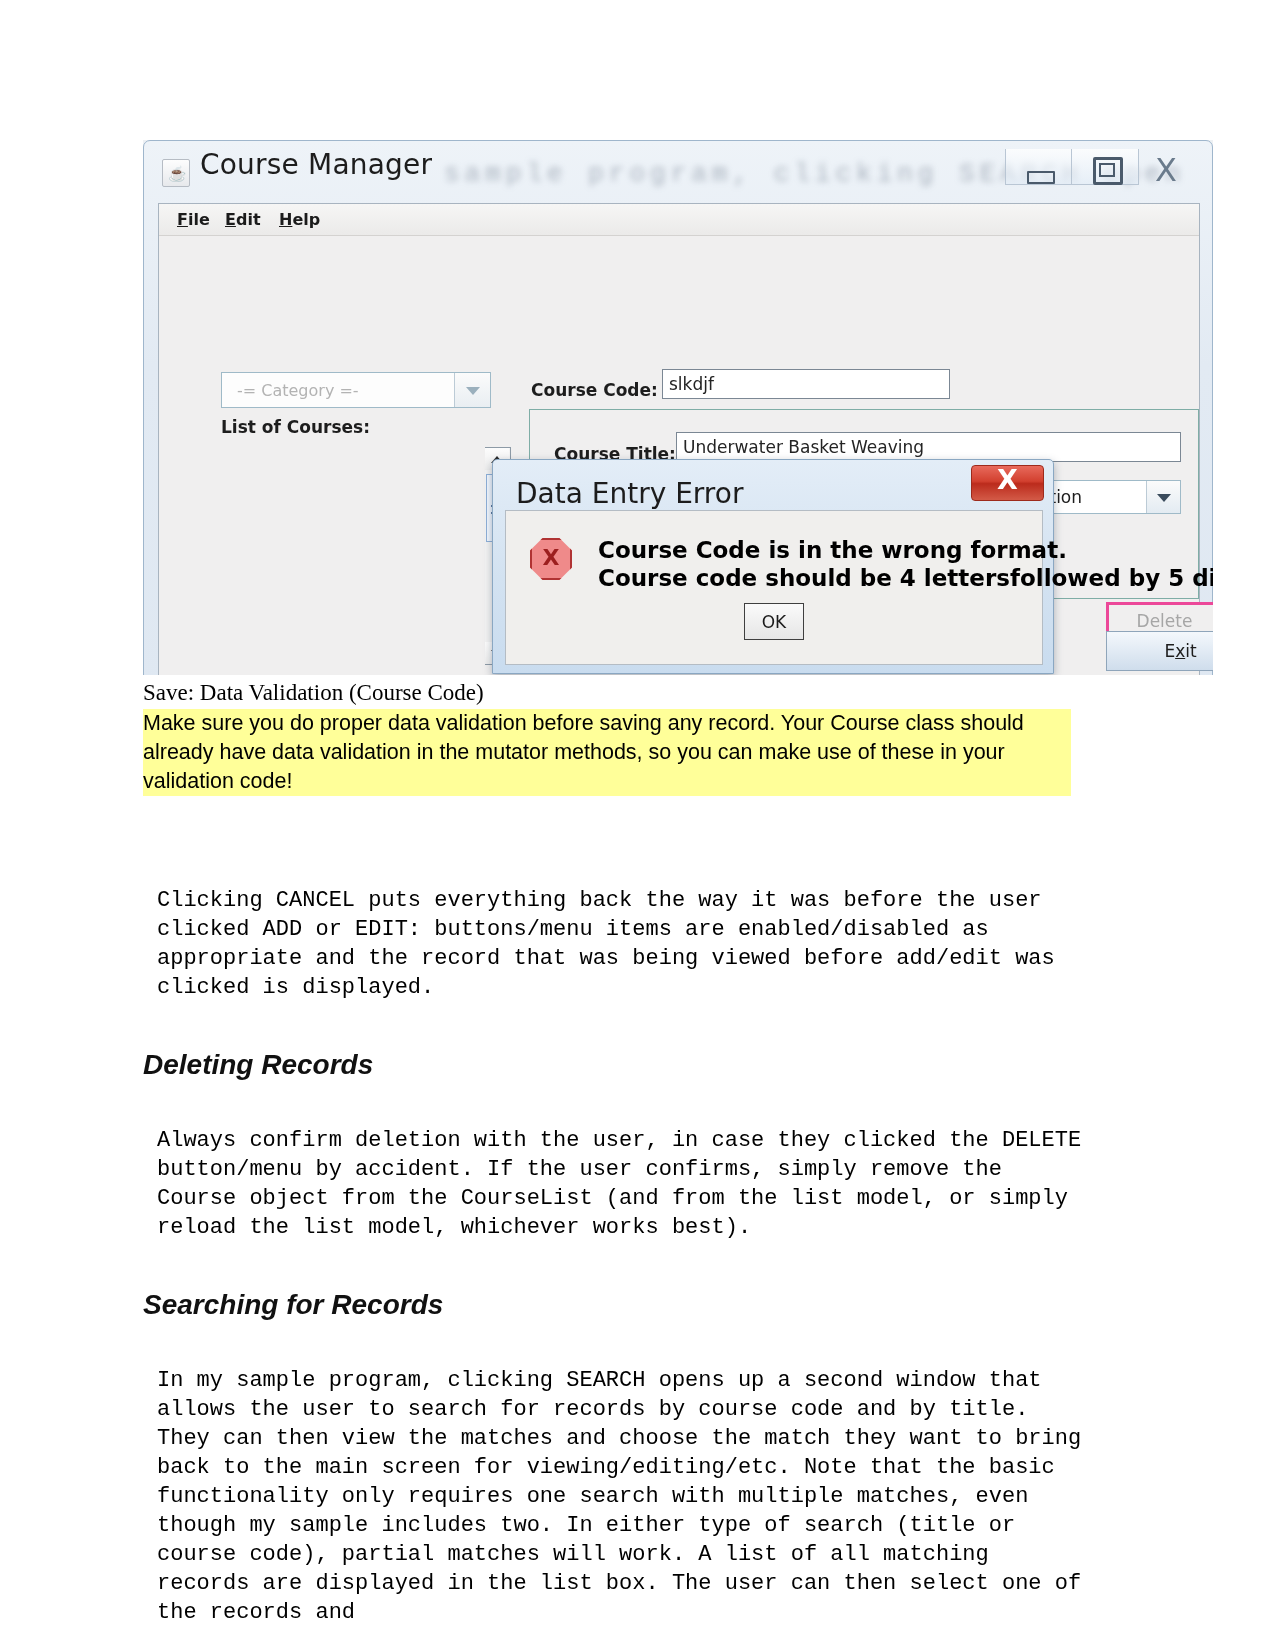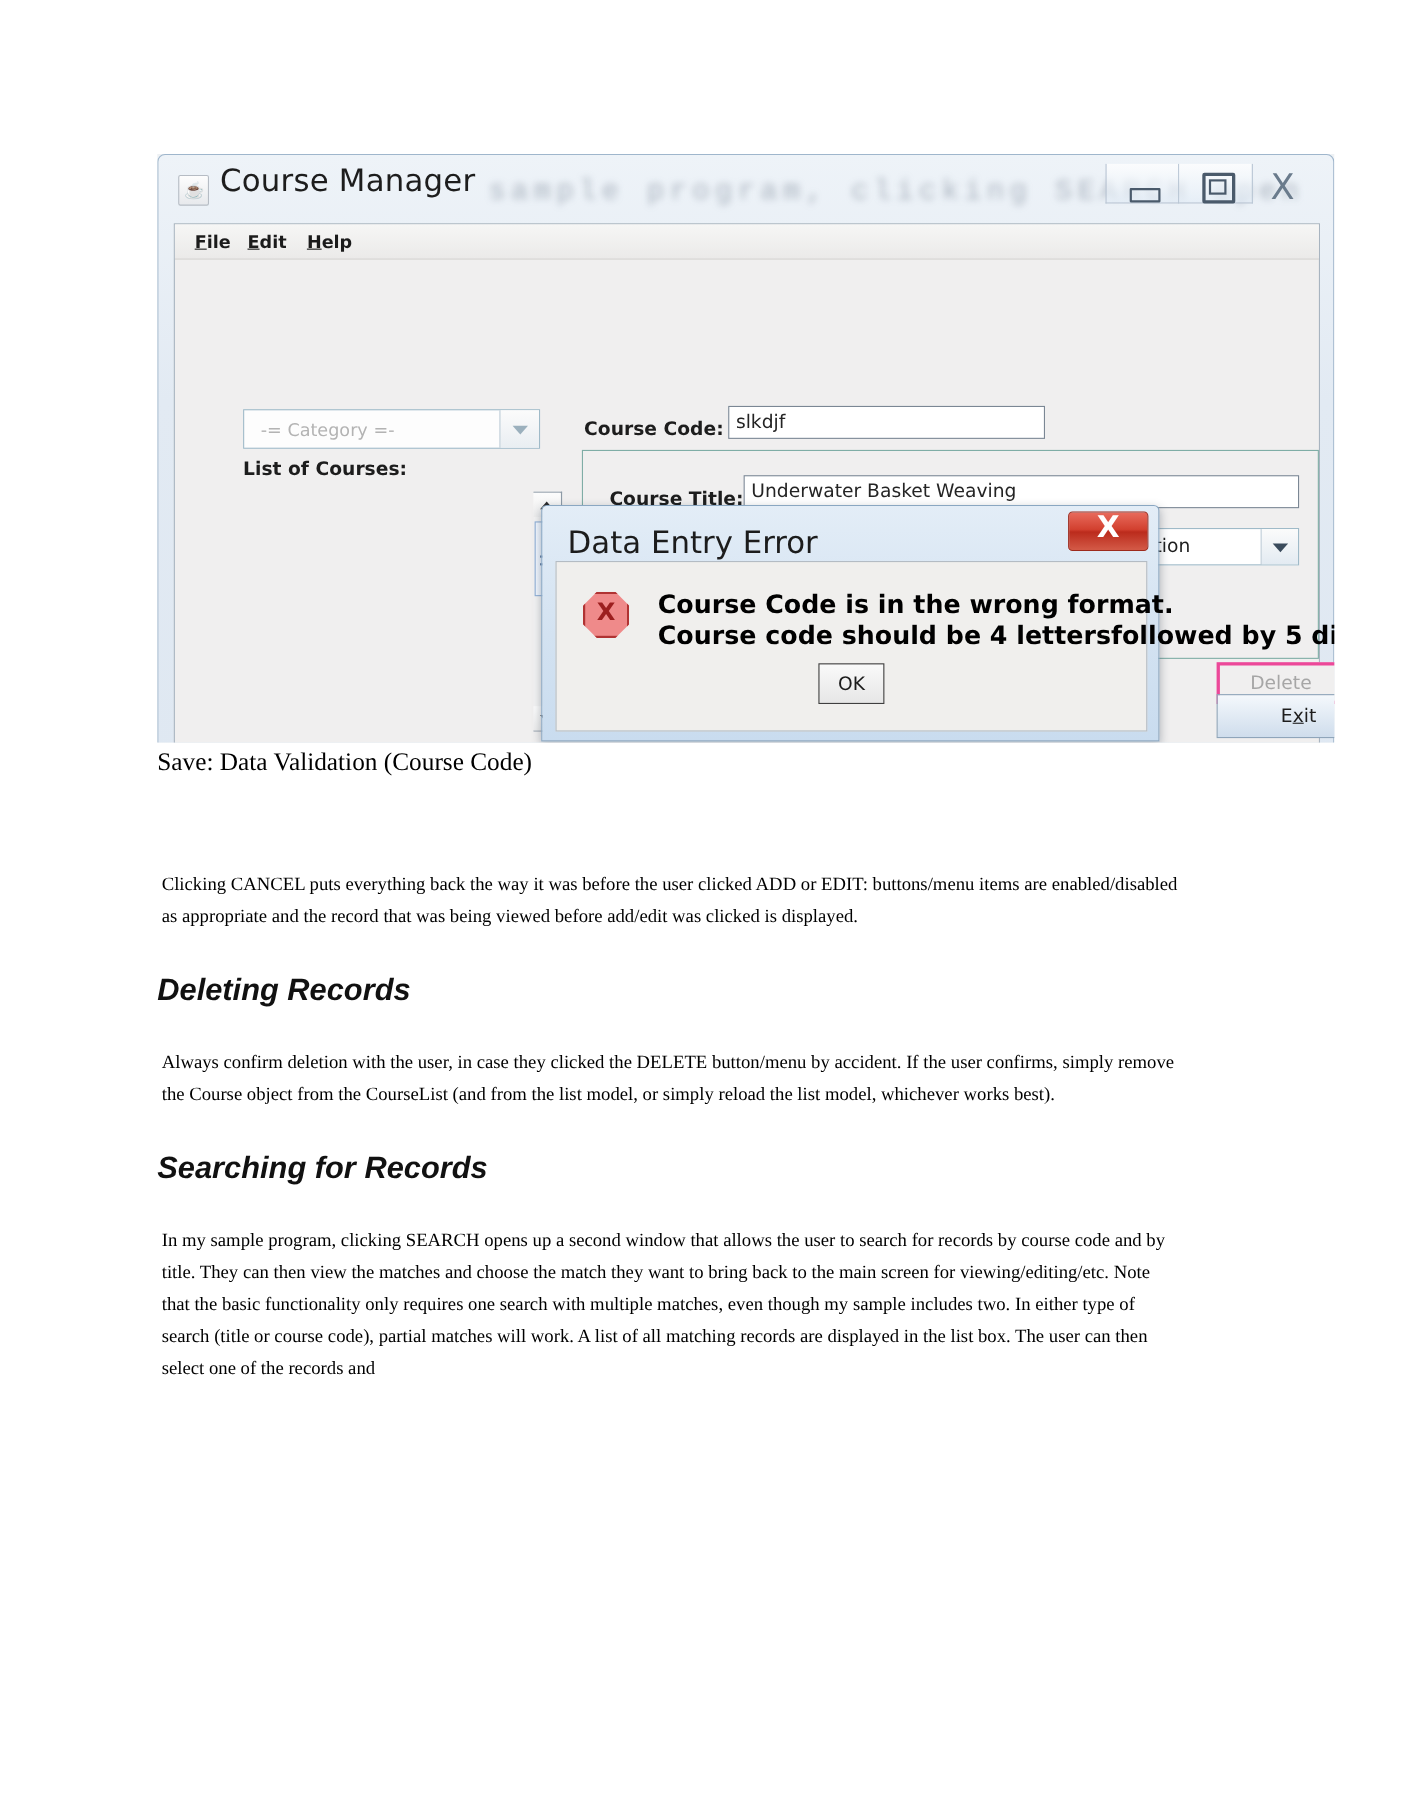--- a/index.html
+++ b/index.html
@@ -548,25 +548,25 @@
     font-family: "Liberation Sans", sans-serif;
     font-style: italic;
     font-weight: bold;
     font-size: 28px;
     color: #111;
     margin: 0;
     padding: 0;
     line-height: 34px;
   }
   p.body {
-    font-family: Liberation Serif, serif;
-    font-size: 17px;
+    font-family: Liberation Mono, monospace;
+    font-size: 22px;
     color: #000;
     line-height: 29px;
-    margin: 4px;
+    margin: 14px;
     padding: 0;
     width: 928px;
   }
   .sp-a { height: 46px; }
   .sp-b { height: 30px; }
   .sp-c { height: 32px; }
 </style>
 </head>
 <body>
 
@@ -649,20 +649,25 @@
         </div>
       </div>
 
     </div>
   </div>
 
   <div class="doc">
 
     <p class="serif-line">Save: Data Validation (Course Code)</p>
 
+    <div class="hl">
+      <span class="l">Make sure you do proper data validation before saving any record. Your Course class should</span>
+      <span class="l">already have data validation in the mutator methods, so you can make use of these in your</span>
+      <span class="l">validation code!</span>
+    </div>
 
     <div class="sp-a"></div>
     <div class="sp-b"></div>
     <p class="body">Clicking CANCEL puts everything back the way it was before the user clicked ADD or EDIT: buttons/menu items are enabled/disabled as appropriate and the record that was being viewed before add/edit was clicked is displayed.</p>
 
     <div class="sp-c"></div>
     <h2 class="sec">Deleting Records</h2>
     <div class="sp-b"></div>
     <p class="body">Always confirm deletion with the user, in case they clicked the DELETE button/menu by accident. If the user confirms, simply remove the Course object from the CourseList (and from the list model, or simply reload the list model, whichever works best).</p>
 

